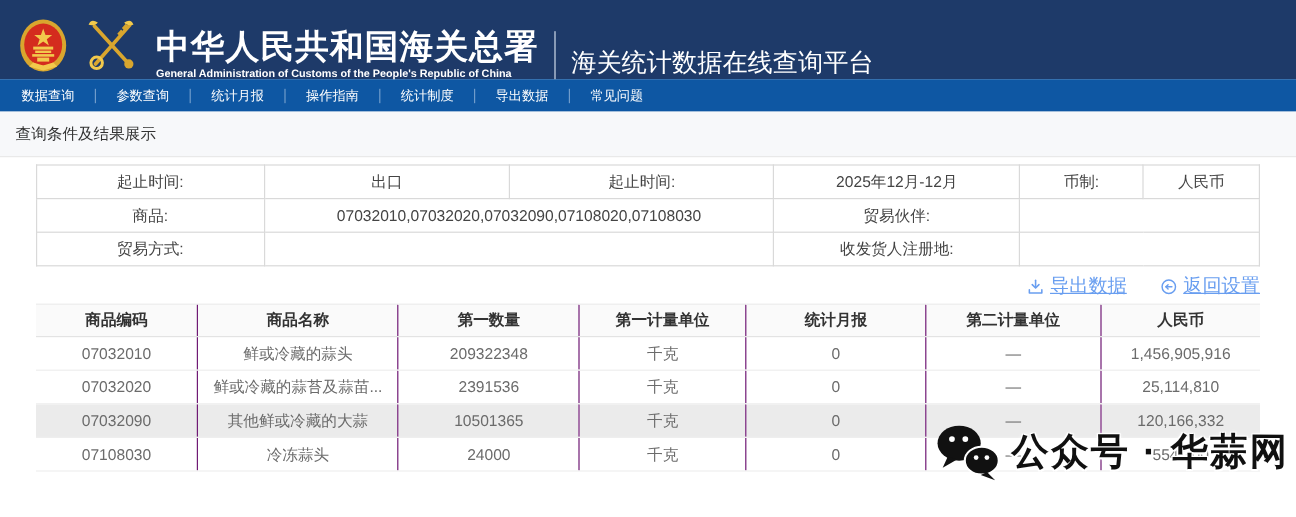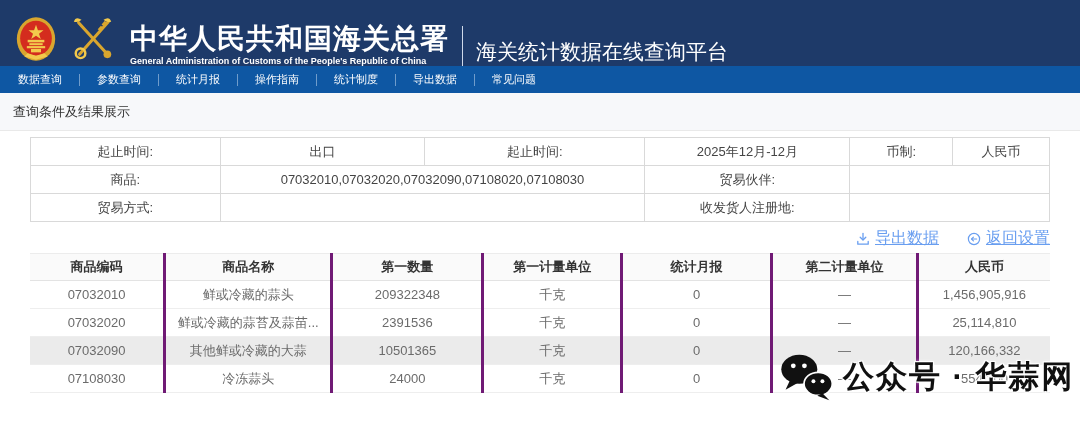--- a/index.html
+++ b/index.html
@@ -57,21 +57,21 @@
   .action-link { display:flex; align-items:center; gap:5px; color:#699ef0; font-size:16px; cursor:pointer; }
   .action-link span { text-decoration:underline; }
 
   
   table.results { width:100%; border-collapse:collapse; table-layout:fixed; }
   .results th {
     background:#fafafa; font-size:13px; color:#333; font-weight:bold;
     height:27px; border-top:1px solid #ececec; border-bottom:1px solid #e3e3e3;
     white-space:nowrap; overflow:hidden;
   }
-  .results th + th, .results td + td { border-left:3px solid #701a75; }
+  .results th + th, .results td + td { border-left:1px solid #701a75; }
   .results td {
     height:28px; text-align:center; font-size:13px; color:#6b6b6b;
     border-bottom:1px solid #eeeeee; background:#fff;
     white-space:nowrap; overflow:hidden; padding:0 6px;
   }
   tr.highlight td { background:#ebebeb; }
 
   
   .watermark {
     position:absolute; left:779px; top:353px; z-index:5;

